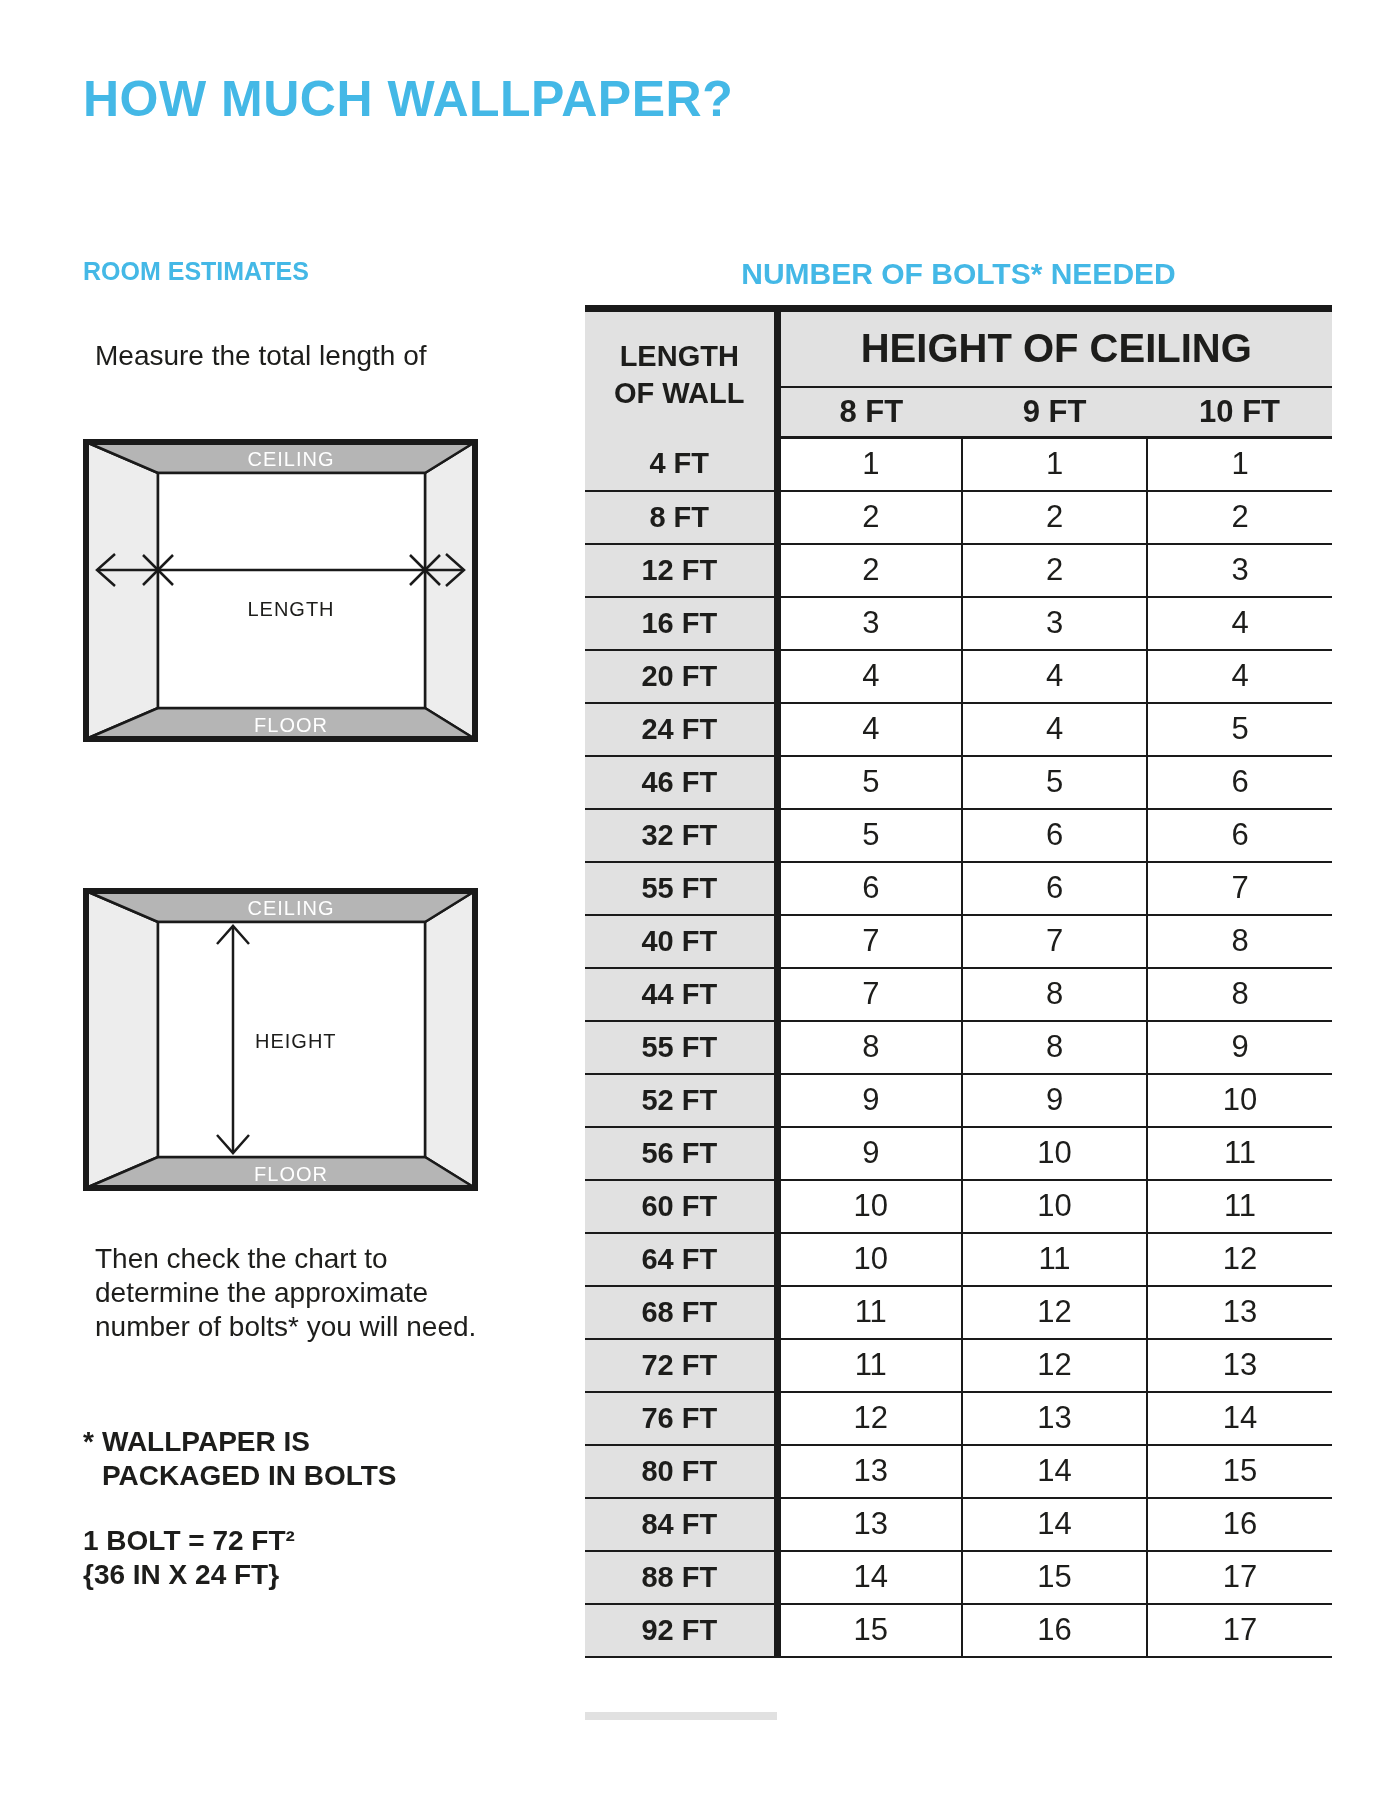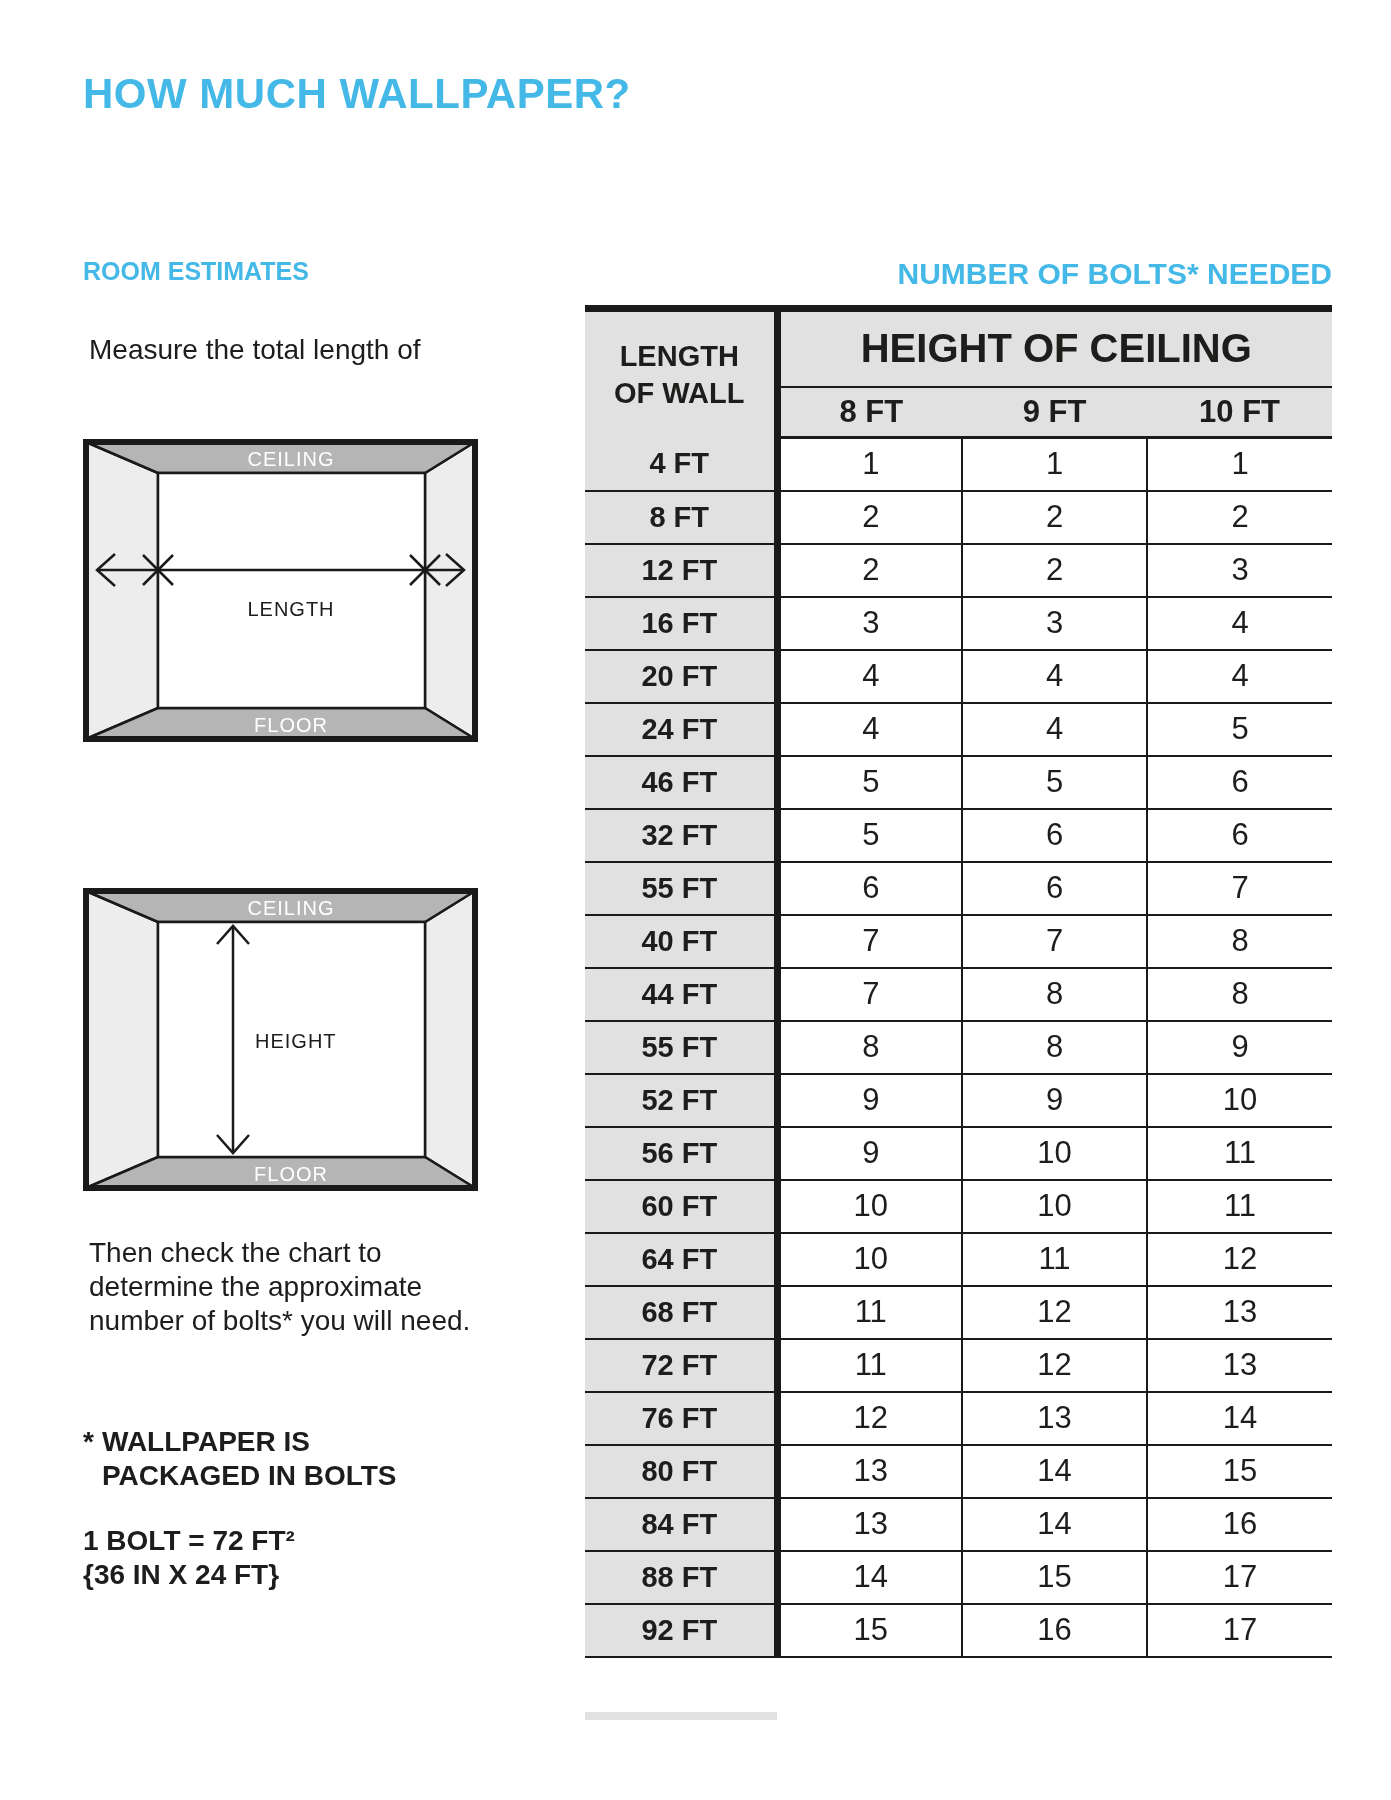--- a/index.html
+++ b/index.html
@@ -12,44 +12,44 @@
   }
   *{box-sizing:border-box;}
   html,body{margin:0;padding:0;background:#ffffff;}
   .page{
     position:relative;width:1391px;height:1800px;background:#ffffff;
     font-family:"Liberation Sans","DejaVu Sans",sans-serif;color:var(--text-black);
     overflow:hidden;
   }
   .page-title{
     position:absolute;left:83px;top:70px;margin:0;
-    font-size:42px;font-weight:bold;color:var(--accent-blue);letter-spacing:.5px;white-space:nowrap;
+    font-size:50px;font-weight:bold;color:var(--accent-blue);letter-spacing:.5px;white-space:nowrap;
   }
   .sec-heading{
     position:absolute;left:83px;top:257px;margin:0;
     font-size:25px;font-weight:bold;color:var(--accent-blue);white-space:nowrap;
   }
-  .body-text{position:absolute;left:83px;margin:6px;font-size:28px;line-height:34px;color:var(--text-black);}
+  .body-text{position:absolute;left:83px;margin:12px;font-size:28px;line-height:34px;color:var(--text-black);}
   .p-measure-length{top:327px;}
   .p-measure-height{top:779px;}
   .p-check-chart{top:1230px;}
   .diag{position:absolute;left:83px;}
   .diag-length{top:439px;}
   .diag-height{top:888px;}
   .footnote{
     position:absolute;left:83px;top:1425px;display:flex;
     font-size:28px;line-height:34px;font-weight:bold;color:var(--text-black);
   }
   .footnote .star{width:19px;}
   .bolt-def{
     position:absolute;left:83px;top:1524px;margin:0;
     font-size:28px;line-height:34px;font-weight:bold;color:var(--text-black);
   }
   .table-heading{
-    position:absolute;left:585px;top:257px;width:747px;margin:0;text-align:right;
+    position:absolute;left:585px;top:257px;width:747px;margin:0;text-align:center;
     font-size:30px;font-weight:bold;color:var(--accent-blue);white-space:nowrap;
   }
   table.bolts{
     position:absolute;left:585px;top:305px;width:747px;
     border-collapse:collapse;table-layout:fixed;
     border-top:7px solid var(--line-black);
   }
   table.bolts th,table.bolts td{padding:0;text-align:center;vertical-align:middle;}
   th.corner{
     background:var(--cell-gray);border-right:7px solid var(--line-black);

